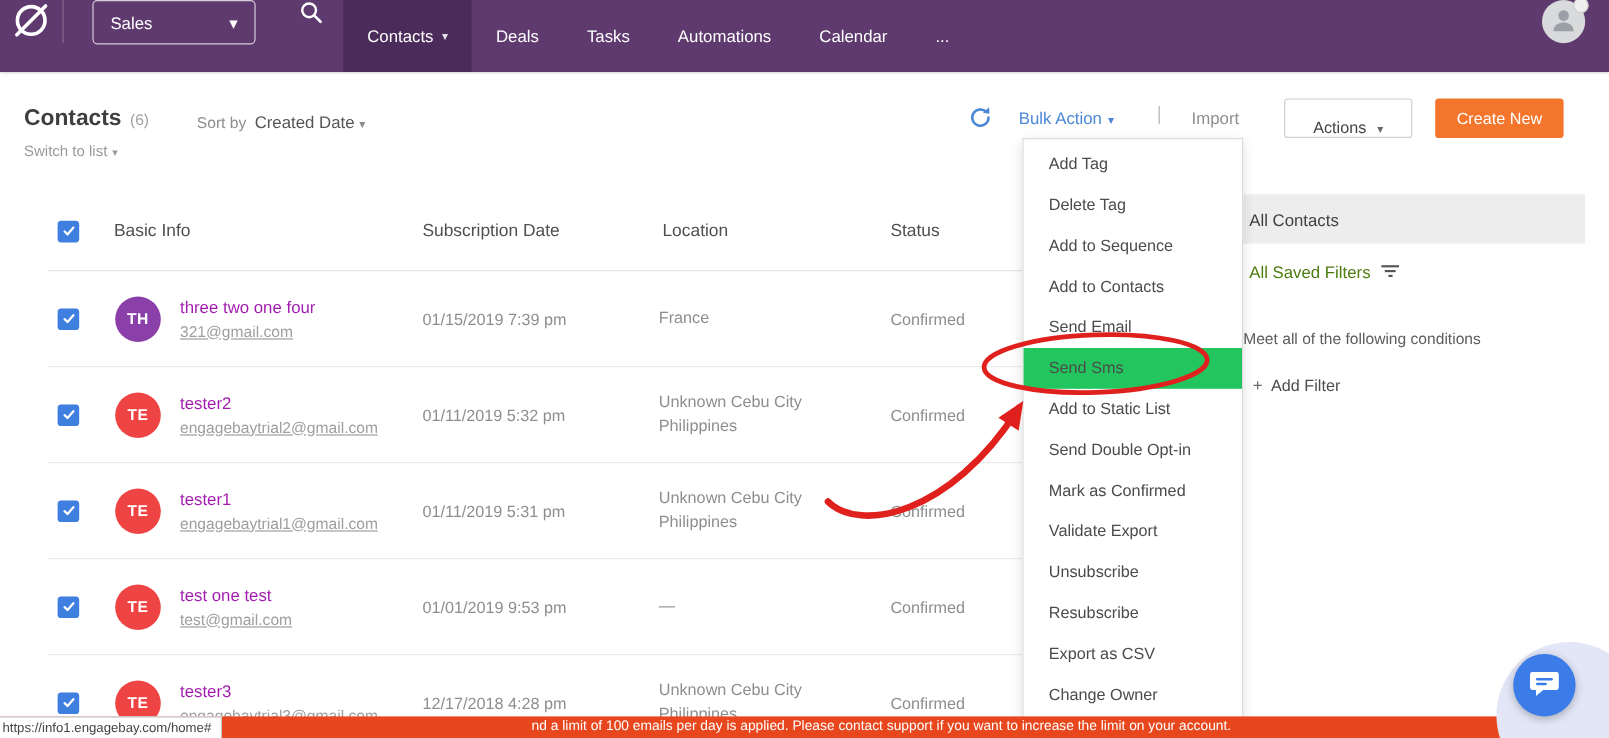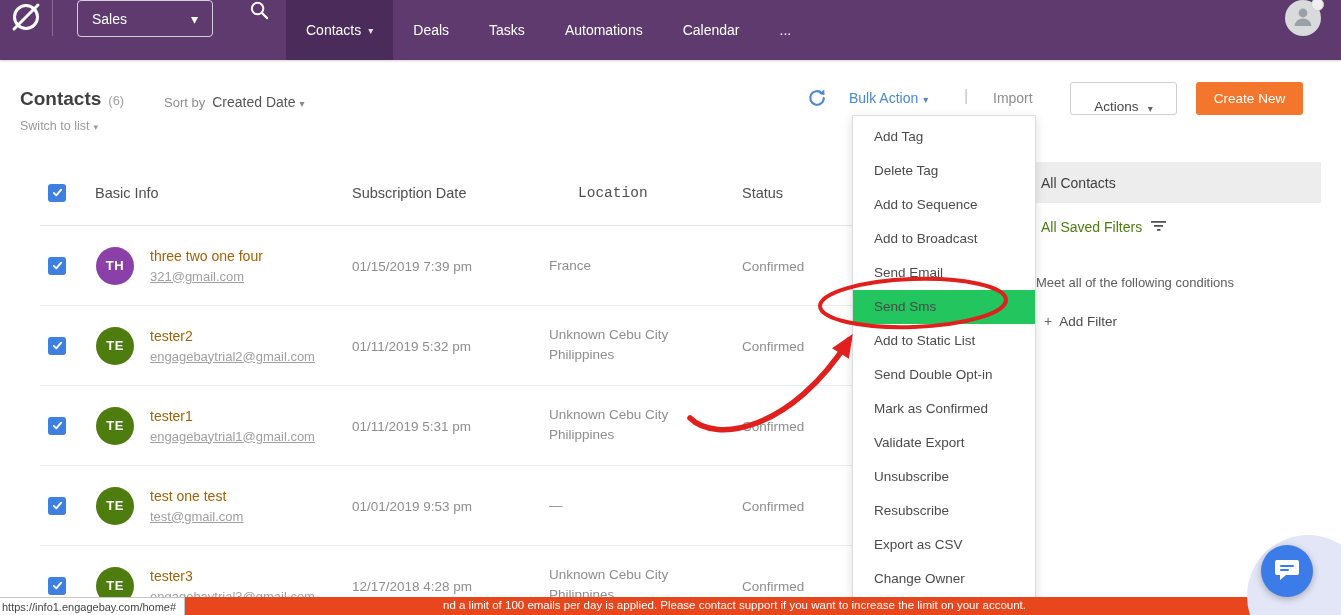--- a/index.html
+++ b/index.html
@@ -65,32 +65,32 @@
   .table { position:absolute; left:40px; top:160px; width:995px; z-index:1; }
   .thead { height:66px; border-bottom:1px solid #e4e4e4; position:relative; font-size:14.5px; color:#4f4f4f; }
   .trow  { height:80px; border-bottom:1px solid #ececec; position:relative; }
   .cell  { position:absolute; top:50%; transform:translateY(-50%); }
   .c-check  { left:8px; }
   .c-avatar { left:56px; }
   .c-name   { left:110px; }
   .c-date   { left:312px; }
   .c-loc    { left:509px; width:152px; line-height:1.55; }
   .c-status { left:702px; }
-  .h-basic  { left:55px; } .h-date { left:312px; } .h-loc { left:538px;font-family:Liberation Mono, monospace; } .h-status { left:702px; }
+  .h-basic  { left:55px; } .h-date { left:312px; } .h-loc { left:512px; } .h-status { left:702px; }
   .checkbox {
     width:18px; height:18px; border-radius:3px; background:#3e7fe0;
     display:flex; align-items:center; justify-content:center; cursor:pointer;
   }
   .avatar {
     width:38px; height:38px; border-radius:50%; color:#fff; font-size:13px; font-weight:bold;
     display:flex; align-items:center; justify-content:center; letter-spacing:.5px;
   }
   .avatar.purple { background:#8b3fa8; }
-  .avatar.orange { background:#4d7c0f; }
-  .contact-name { font-size:14px; color:#a16207; }
+  .avatar.orange { background:#ef4444; }
+  .contact-name { font-size:14px; color:#a21caf; }
   .contact-email { font-size:13px; color:#9f9f9f; margin-top:5px;text-decoration:underline; }
   .muted { font-size:13.5px; color:#8e8e8e; }
   
   .menu {
     position:absolute; left:852px; top:115px; width:184px; background:#fff;
     border:1px solid #dcdcdc; box-shadow:0 3px 10px rgba(0,0,0,.13);
     z-index:40; padding:4px 0;
   }
   .menu-item { height:34px; line-height:34px; padding-left:21px; font-size:13.5px; color:#4b4b4b; cursor:pointer; white-space:nowrap; }
   .menu-item.hl { background:#22c55e; }
@@ -333,21 +333,21 @@
 <div class="conditions">Meet all of the following conditions</div>
 <div class="add-filter">
   <span class="plus">+</span>
   <span>Add Filter</span>
 </div>
 
 <div class="menu">
   <div class="menu-item">Add Tag</div>
   <div class="menu-item">Delete Tag</div>
   <div class="menu-item">Add to Sequence</div>
-  <div class="menu-item">Add to Broadcast</div>
+  <div class="menu-item">Add to Contacts</div>
   <div class="menu-item">Send Email</div>
   <div class="menu-item hl">Send Sms</div>
   <div class="menu-item">Add to Static List</div>
   <div class="menu-item">Send Double Opt-in</div>
   <div class="menu-item">Mark as Confirmed</div>
   <div class="menu-item">Validate Export</div>
   <div class="menu-item">Unsubscribe</div>
   <div class="menu-item">Resubscribe</div>
   <div class="menu-item">Export as CSV</div>
   <div class="menu-item">Change Owner</div>

